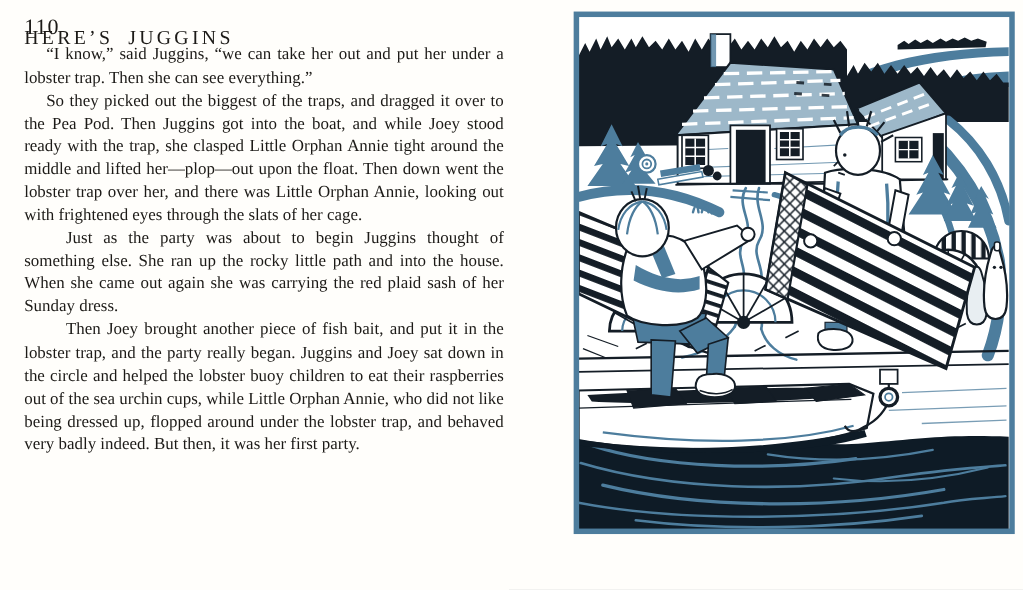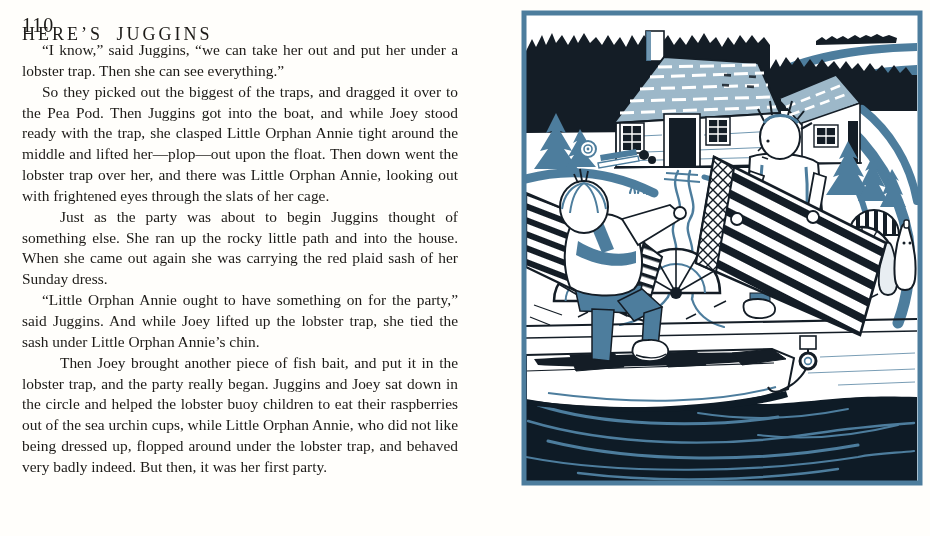--- a/index.html
+++ b/index.html
@@ -31,21 +31,20 @@
 
   <div id="leftcol">
     <div class="pghead">
       <span class="pgnum">110</span>
       <span class="runhead">HERE’S JUGGINS</span>
     </div>
     <div class="body">
       <p class="ind-sm">“I know,” said Juggins, “we can take her out and put her under a lobster trap. Then she can see everything.”</p>
       <p class="ind-sm">So they picked out the biggest of the traps, and dragged it over to the Pea Pod. Then Juggins got into the boat, and while Joey stood ready with the trap, she clasped Little Orphan Annie tight around the middle and lifted her—plop—out upon the float. Then down went the lobster trap over her, and there was Little Orphan Annie, looking out with frightened eyes through the slats of her cage.</p>
       <p class="ind-lg">Just as the party was about to begin Juggins thought of something else. She ran up the rocky little path and into the house. When she came out again she was carrying the red plaid sash of her Sunday dress.</p>
-      <p class="ind-sm">“Little Orphan Annie ought to have something on for the party,” said Juggins. And while Joey lifted up the lobster trap, she tied the sash under Little Orphan Annie’s chin.</p>
       <p class="ind-lg">Then Joey brought another piece of fish bait, and put it in the lobster trap, and the party really began. Juggins and Joey sat down in the circle and helped the lobster buoy children to eat their raspberries out of the sea urchin cups, while Little Orphan Annie, who did not like being dressed up, flopped around under the lobster trap, and behaved very badly indeed. But then, it was her first party.</p>
     </div>
   </div>
 
   <div id="illo">
   <svg width="407" height="485" viewBox="0 0 407 485">
     <defs>
       <clipPath id="clipFrame">
             <rect x="8" y="10" width="392" height="466"></rect>
           </clipPath>

